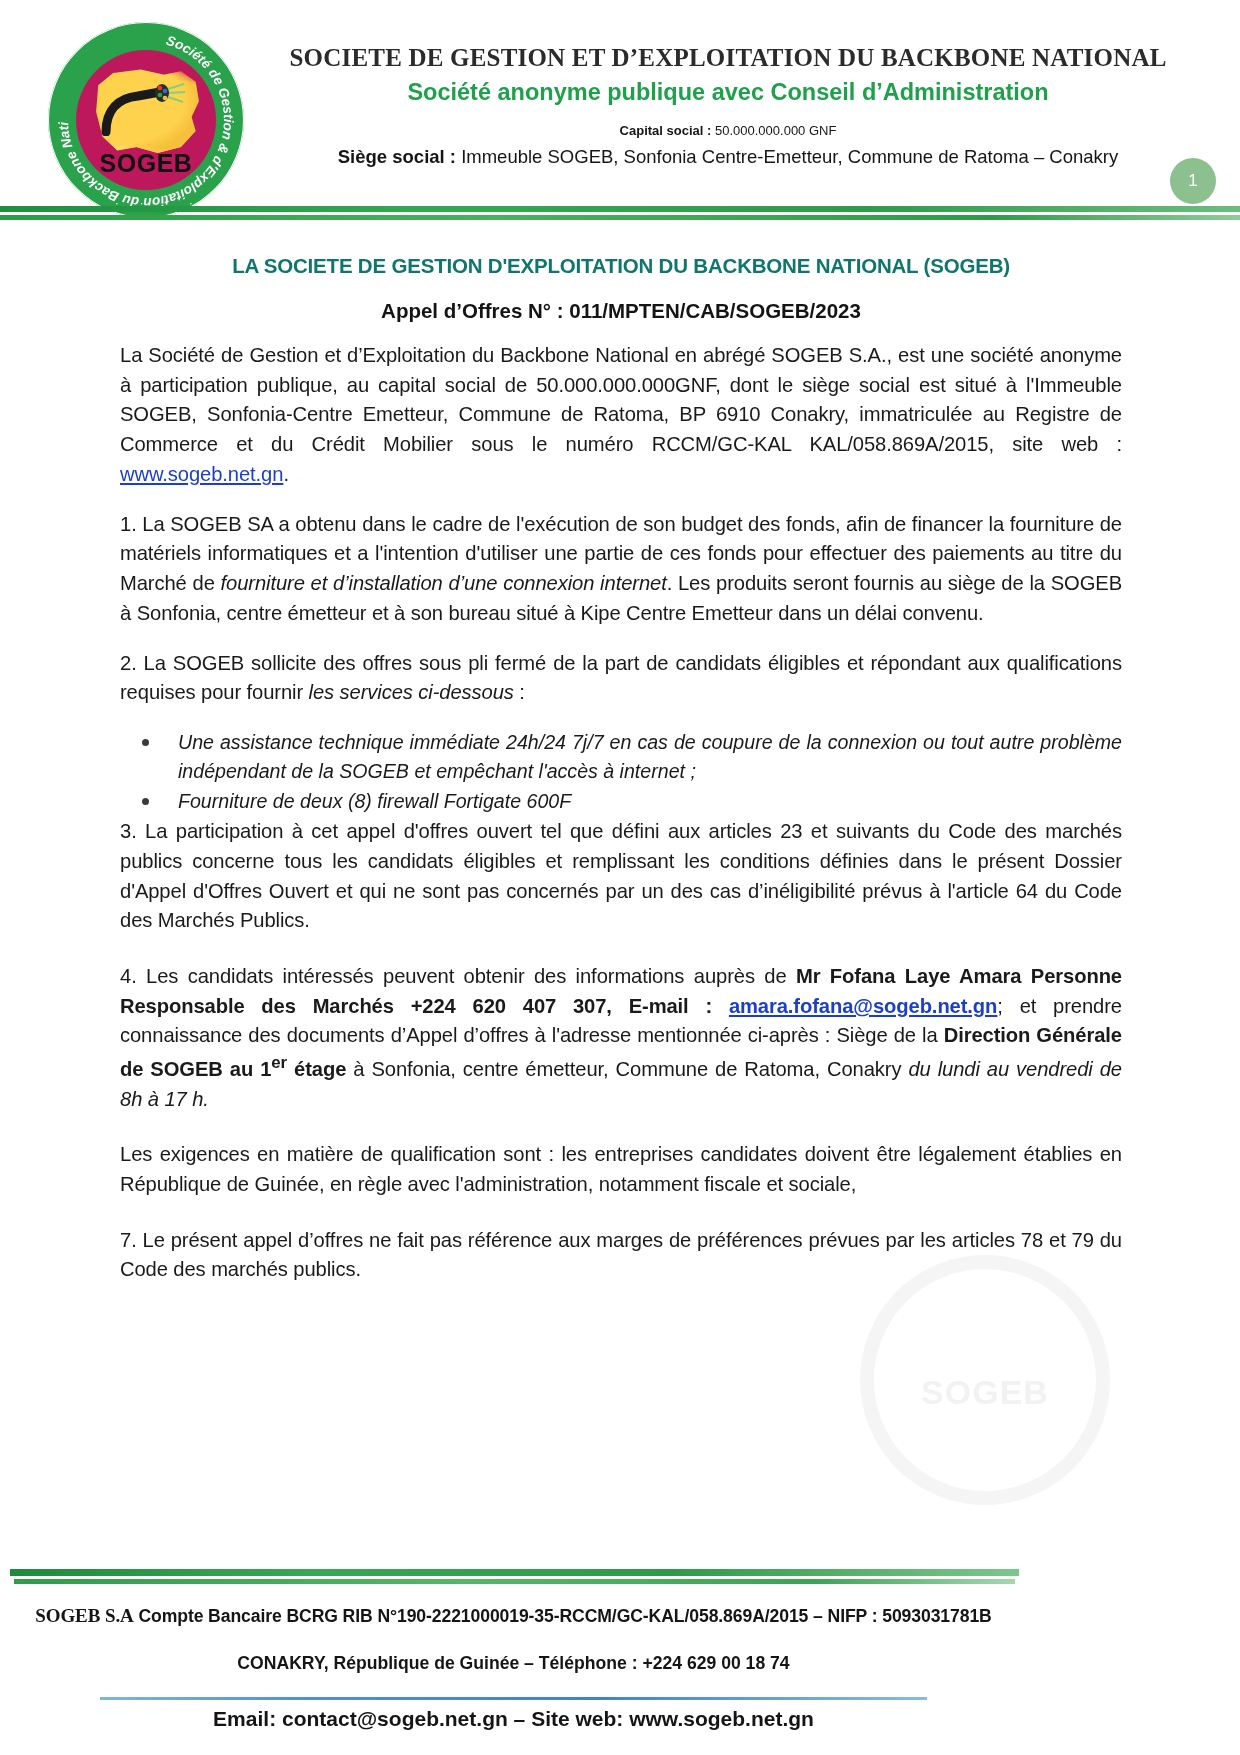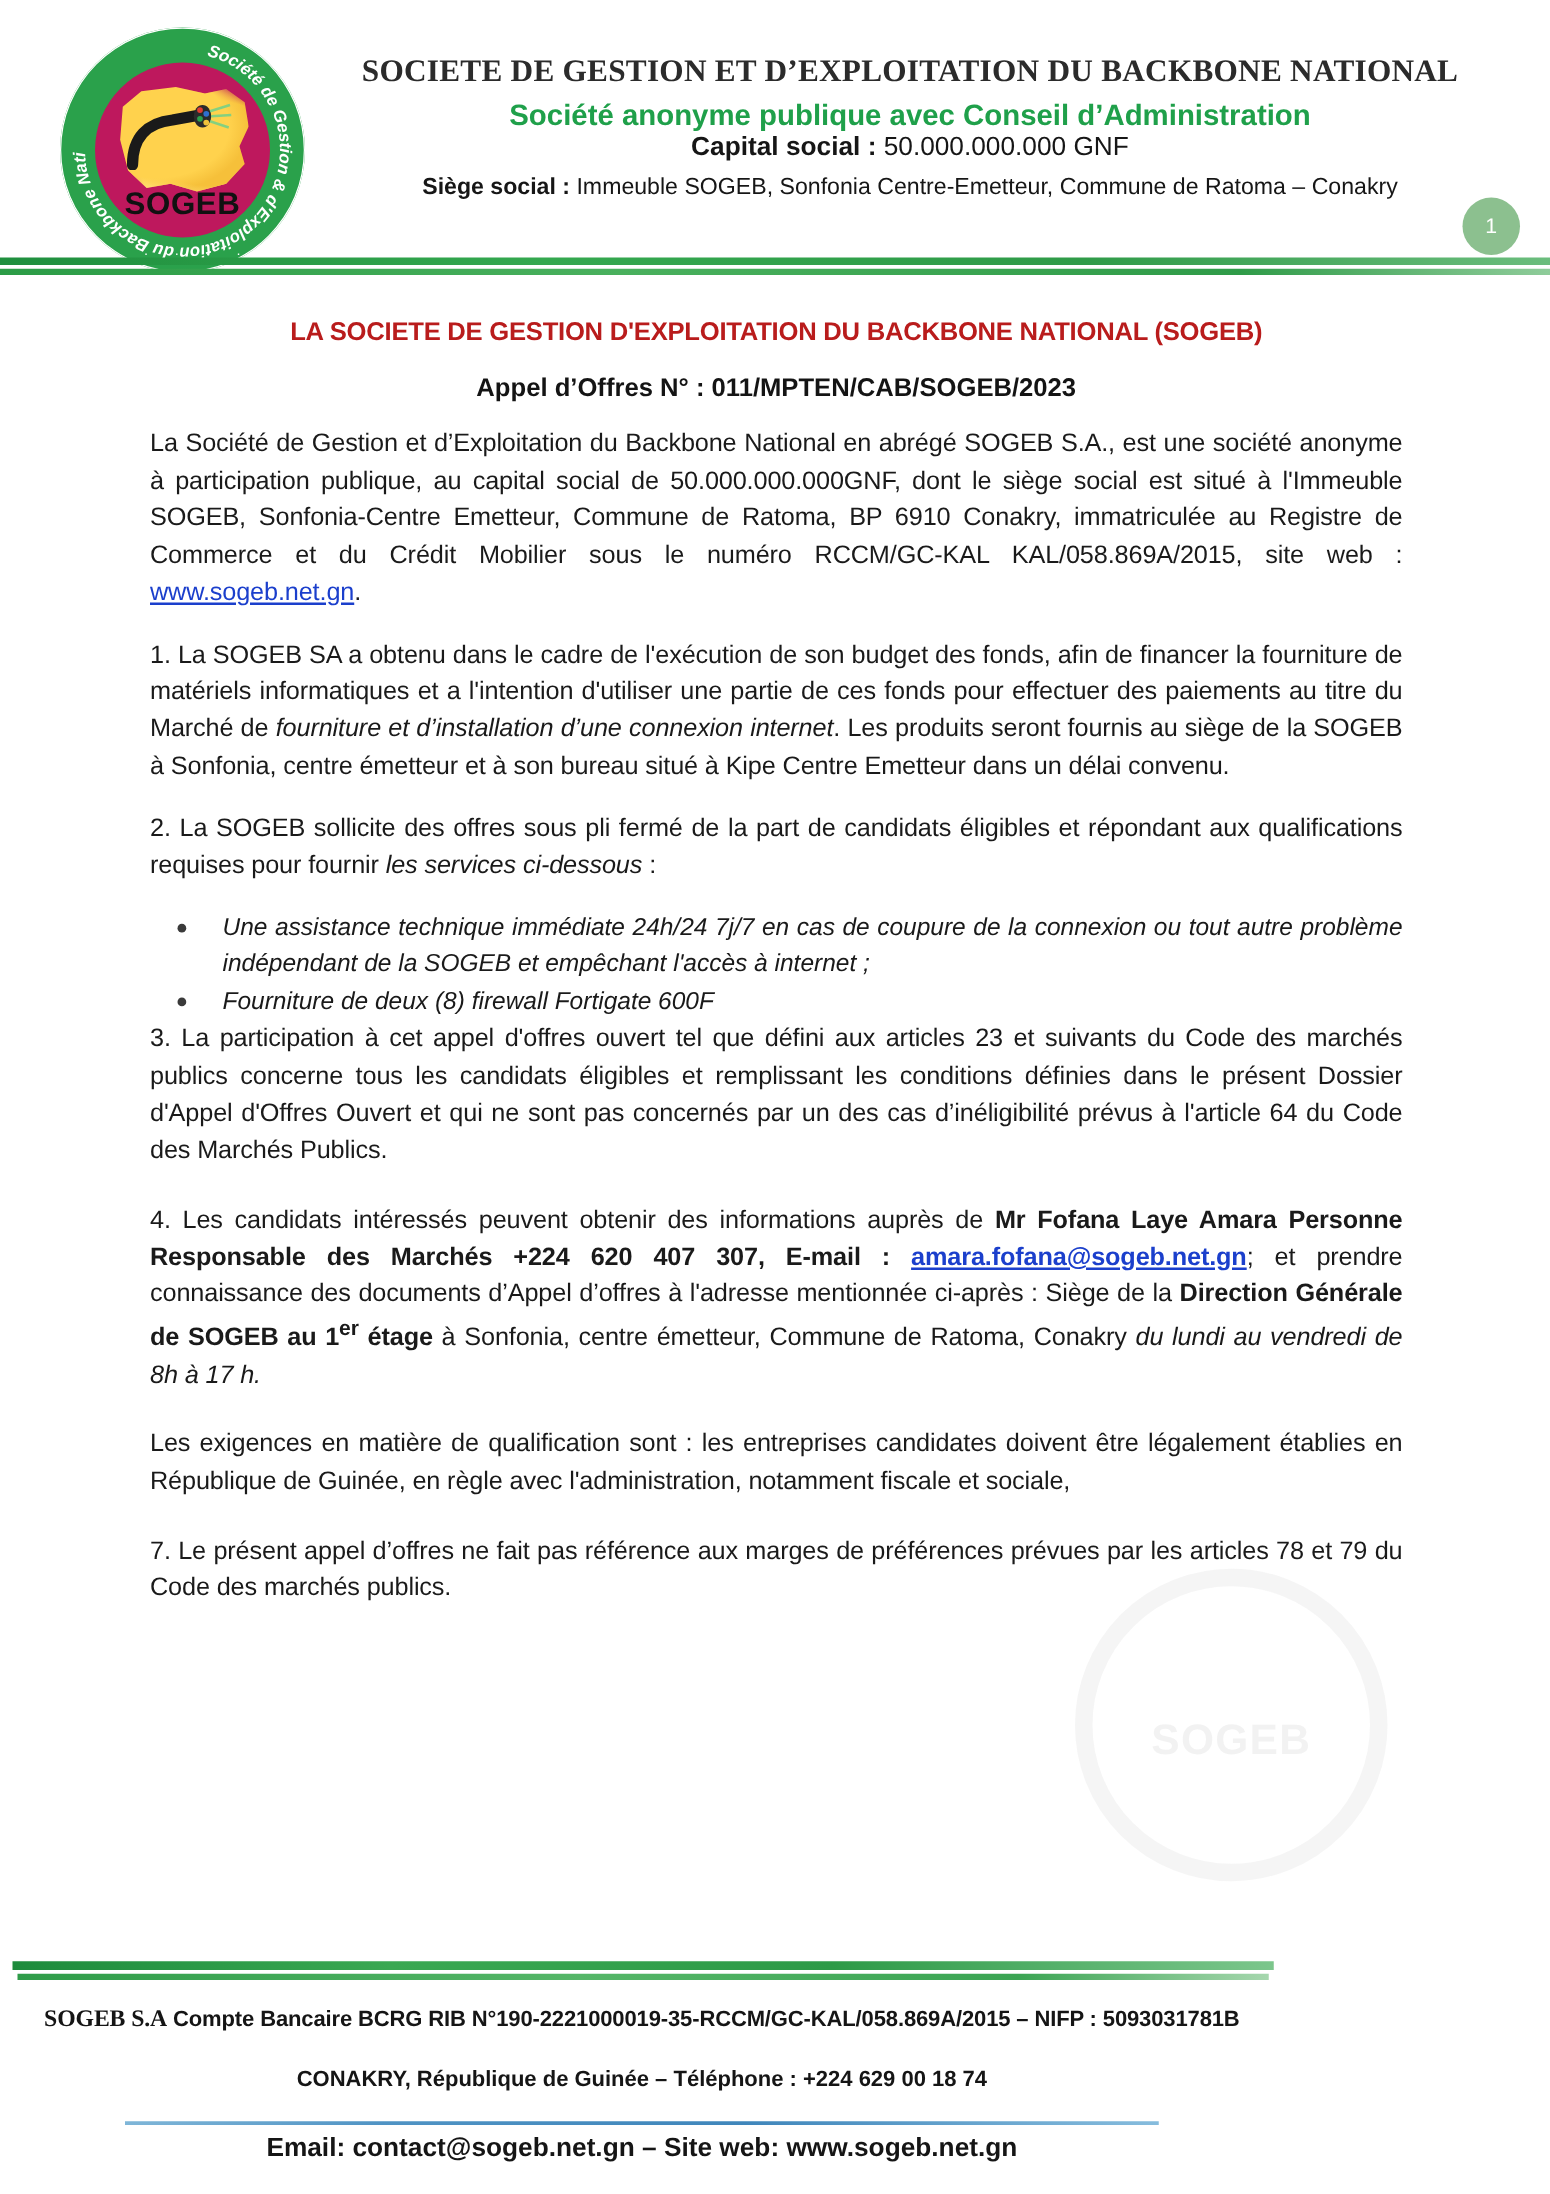--- a/index.html
+++ b/index.html
@@ -80,22 +80,22 @@
     text-align:center;
   }
   .h-line2 {
     font-family:"Liberation Sans", sans-serif;
     font-weight:bold;
     font-size:23.5px;
     color:#1fa04a;
     margin-top:7px;
   }
   .h-line3 {
-    font-size:21px;
-    margin-top:0;
+    font-size:13px;
+    margin-top:17px;
     color:#161616;
     font-weight:normal;
   }
   .h-line3 b, .h-line4 b { font-weight:bold; }
   .h-line4 {
     font-size:18.5px;
     margin-top:8px;
     color:#161616;
   }
 
@@ -124,21 +124,21 @@
     left:0; top:232px;
     width:1240px;
     padding:0 118px 0 120px;
   }
   .doc-title {
     text-align:center;
     font-family:"Liberation Sans", sans-serif;
     font-weight:bold;
     font-size:20.5px;
     letter-spacing:-0.2px;
-    color:#b91c1c;
+    color:#0f766e;
     margin-top:22px;
   }
   .doc-sub {
     text-align:center;
     font-weight:bold;
     font-size:20.5px;
     color:#141414;
     margin-top:21px;
   }
 

